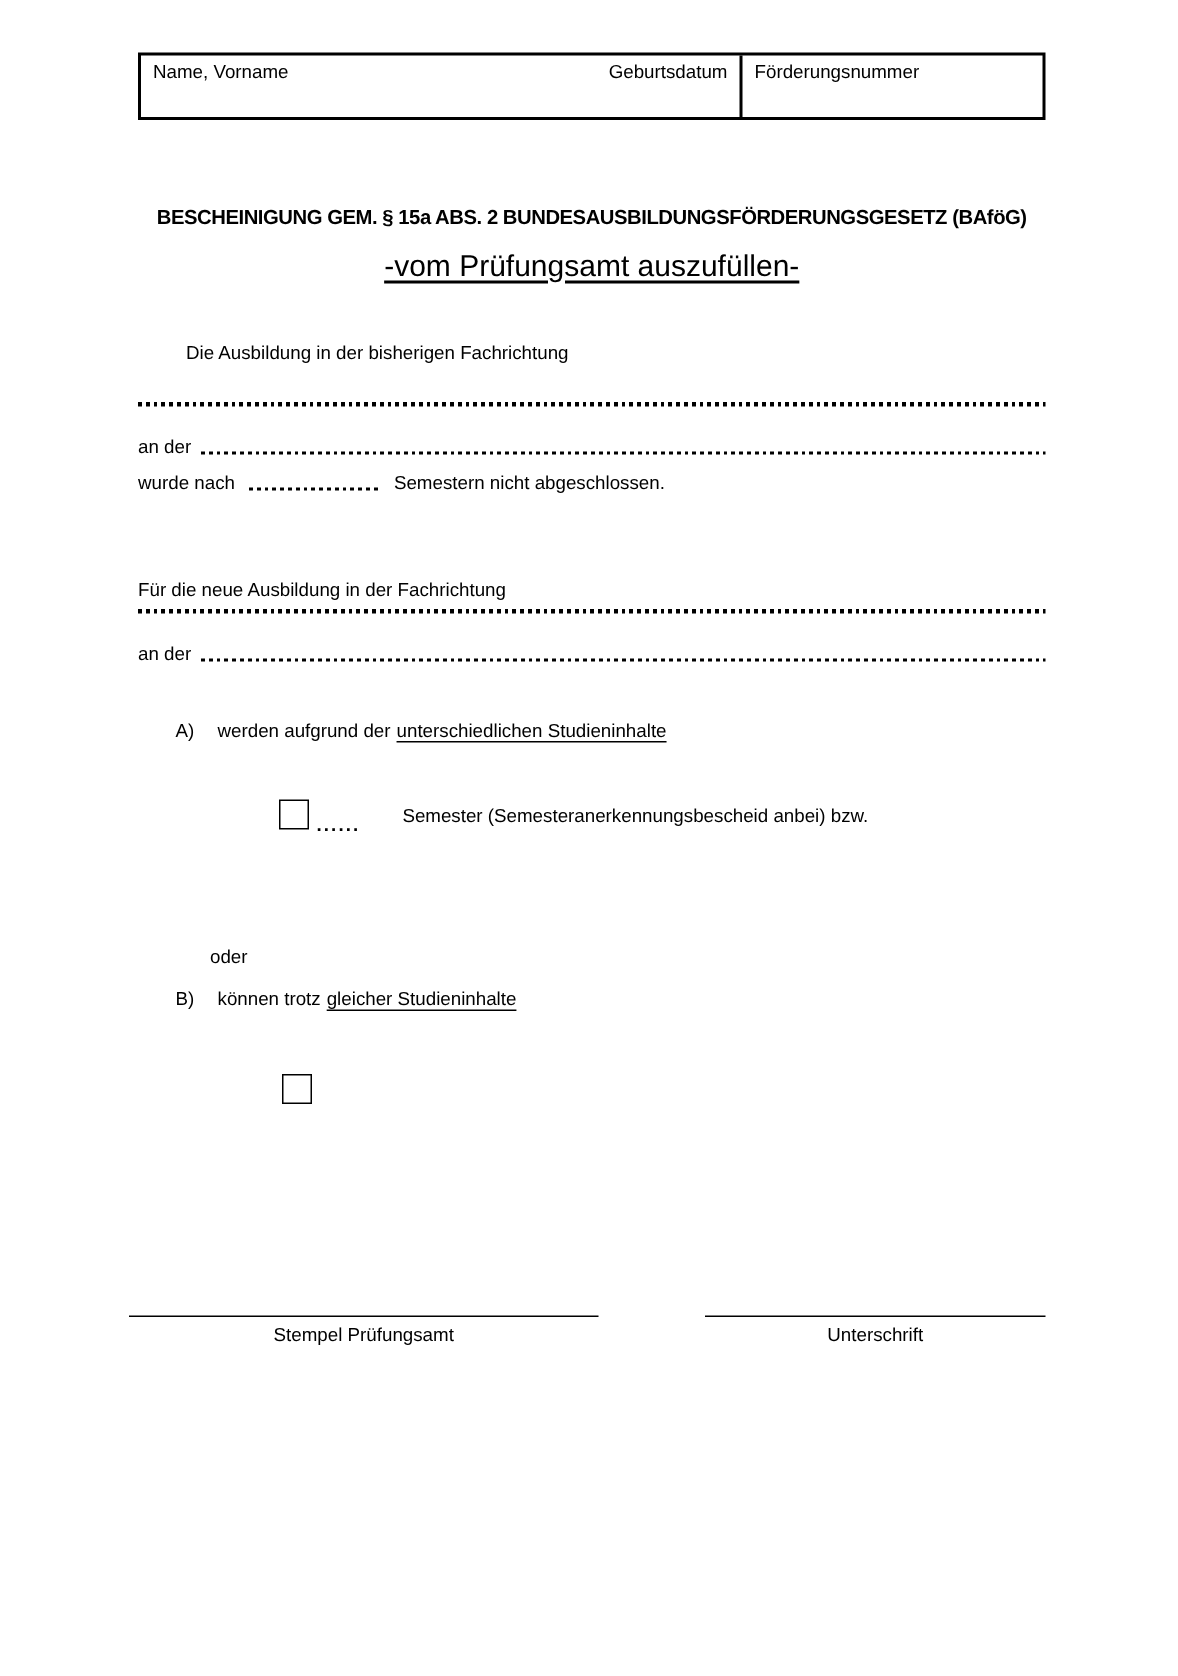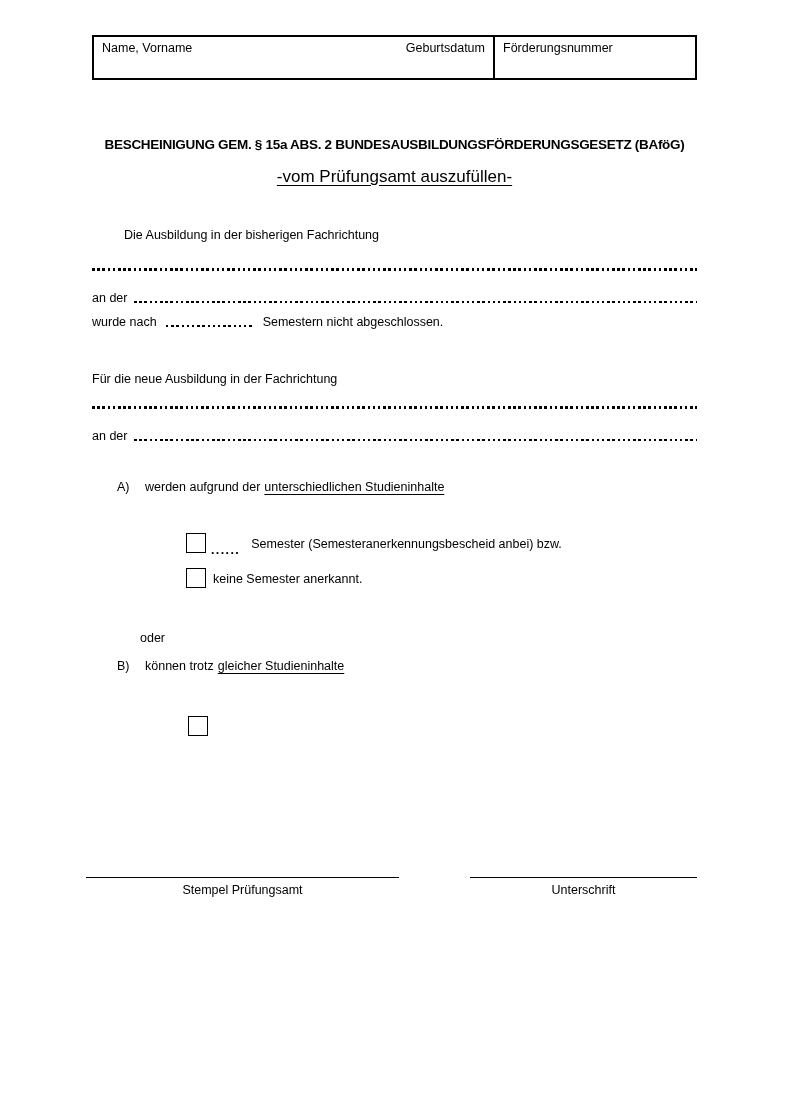--- a/index.html
+++ b/index.html
@@ -42,21 +42,21 @@
     left: 92px; top: 137px; width: 605px;
     text-align: center;
     font-weight: bold;
     font-size: 13.5px;
     letter-spacing: -0.3px;
     white-space: nowrap;
   }
   .form-subtitle {
     left: 92px; top: 167px; width: 605px;
     text-align: center;
-    font-size: 17px;
+    font-size: 20px;
     text-decoration: underline;
     text-underline-offset: 3px;
   }
 
   
   .leader {
     height: 2.5px;
     background: repeating-linear-gradient(to right, #000 0 2.5px, transparent 2.5px 5.2px);
   }
   .leader-abs { left: 92px; width: 605px; }
@@ -93,21 +93,21 @@
     flex: 0 0 auto;
   }
   .check-dots {
     font-weight: bold;
     letter-spacing: 1.4px;
     line-height: 1;
     margin-left: 5px;
     transform: translateY(3px);
   }
   .check-label { margin-bottom: 2px; white-space: nowrap; }
-  .ml-wide { margin-left: 11px; }
+  .ml-wide { margin-left: 28px; }
   .ml-std  { margin-left: 7px; }
 
   
   .sig-block {
     border-top: 1.5px solid #000;
     text-align: center;
     padding-top: 5px;
   }
   .sig-left  { left: 86px;  top: 877px; width: 313px; }
   .sig-right { left: 470px; top: 877px; width: 227px; }
@@ -138,45 +138,41 @@
     <span>an der</span>
     <span class="leader-flex"></span>
   </div>
 
   <div class="abs fill-row" style="top:315px;">
     <span>wurde nach</span>
     <span class="leader-fixed"></span>
     <span>Semestern nicht abgeschlossen.</span>
   </div>
 
-  <div class="abs" style="left:92px; top:372px;">Für die neue Ausbildung in der Fachrichtung</div>
+  <div class="abs" style="left:92px; top:386px;">Für die neue Ausbildung in der Fachrichtung</div>
 
   <div class="abs leader leader-abs" style="top:406px;"></div>
 
   <div class="abs fill-row" style="top:429px;">
     <span>an der</span>
     <span class="leader-flex"></span>
   </div>
 
   <div class="abs option-row" style="left:117px; top:480px;">
     <span class="option-marker">A)</span>
     <span class="gap-r">werden aufgrund der</span>
     <span class="u">unterschiedlichen Studieninhalte</span>
   </div>
 
   <div class="abs check-row" style="left:186px; top:533px;">
     <span class="checkbox"></span>
     <span class="check-dots">......</span>
     <span class="check-label ml-wide">Semester (Semesteranerkennungsbescheid anbei) bzw.</span>
   </div>
 
-  <div class="abs check-row" style="left:186px; top:568px;">
-    <span class="checkbox"></span>
-    <span class="check-label ml-std">keine Semester anerkannt.</span>
-  </div>
 
   <div class="abs bold" style="left:140px; top:631px;">oder</div>
 
   <div class="abs option-row" style="left:117px; top:659px;">
     <span class="option-marker">B)</span>
     <span class="gap-r">können trotz</span>
     <span class="u">gleicher Studieninhalte</span>
   </div>
 
   <div class="abs check-row" style="left:188px; top:716px;">

